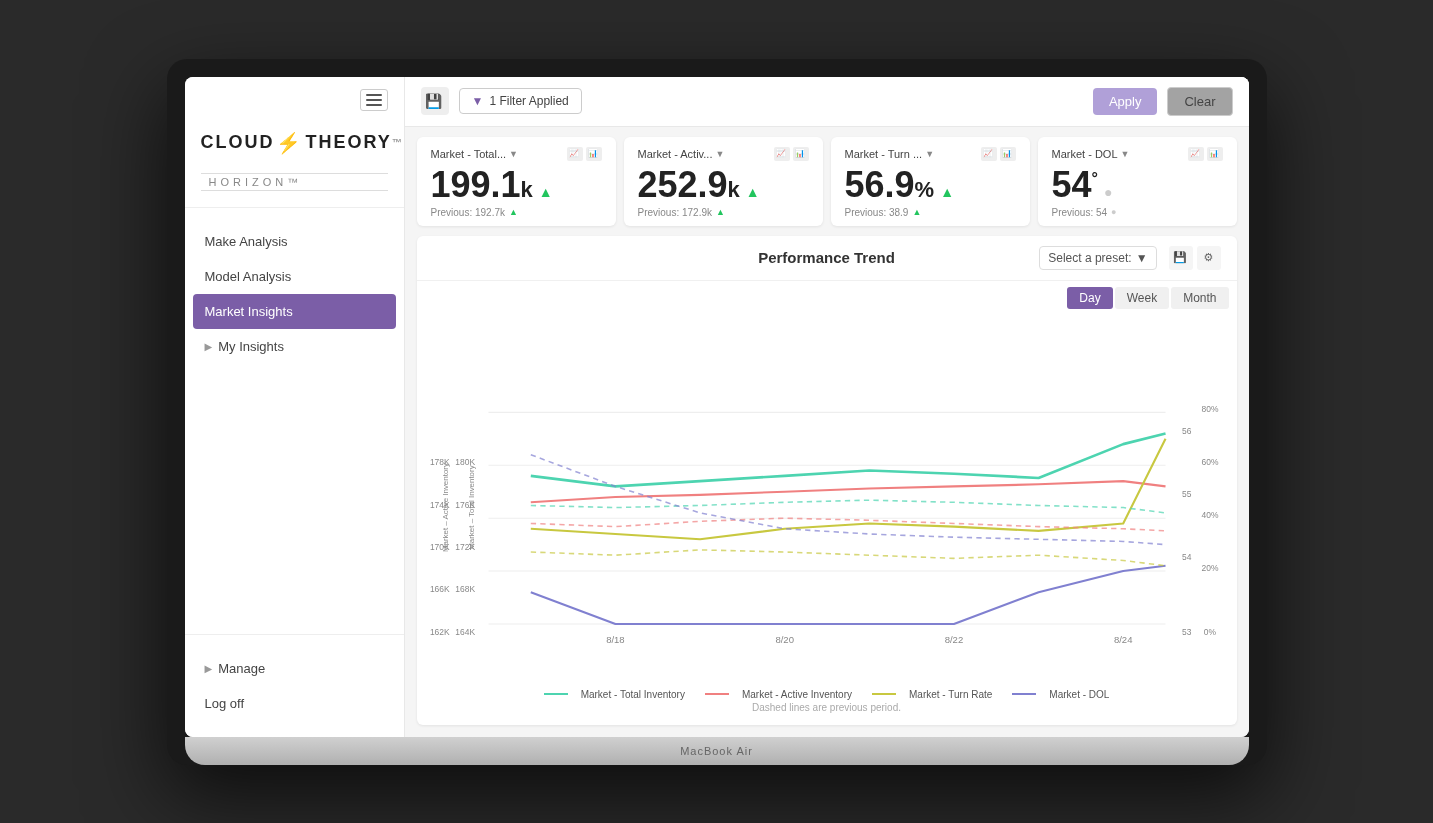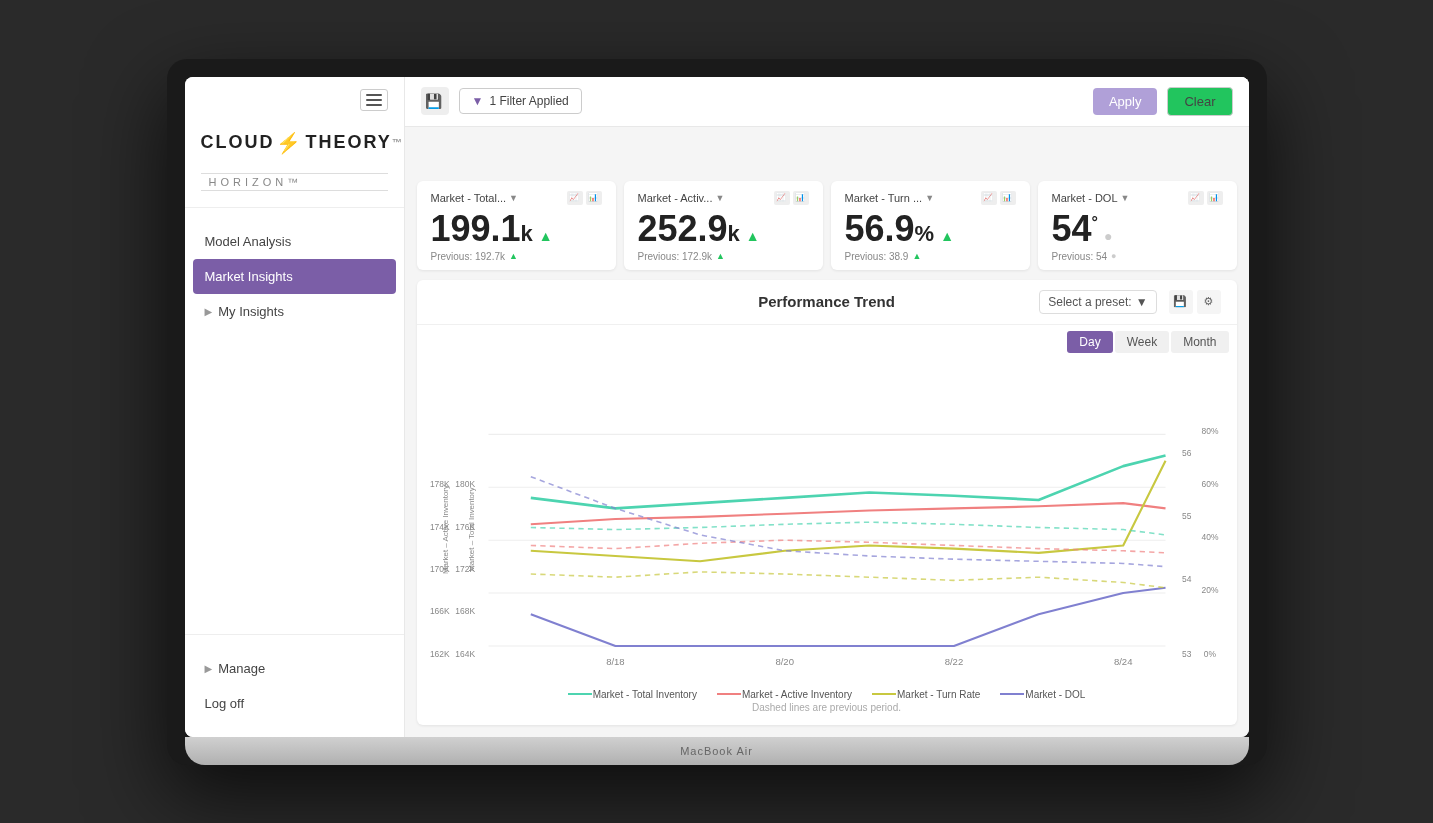--- a/index.html
+++ b/index.html
@@ -173,37 +173,36 @@
     .apply-btn {
       background: #b0a0d8;
       color: #fff;
       border: none;
       border-radius: 4px;
       padding: 6px 16px;
       font-size: 13px;
       cursor: pointer;
     }
     .clear-btn {
-      background: #22c55e;
+      background: #a3a3a3;
       color: #444;
       border: 1px solid #ccc;
       border-radius: 4px;
       padding: 6px 16px;
       font-size: 13px;
       cursor: pointer;
     }
 
     
     .kpi-row {
       display: grid;
       grid-template-columns: repeat(4, 1fr);
       gap: 8px;
       padding: 10px 12px;
       background: #f5f5f5;
-      margin-top: 44px;
     }
     .kpi-card {
       background: #fff;
       border-radius: 6px;
       padding: 10px 14px 8px;
       box-shadow: 0 1px 3px rgba(0,0,0,0.08);
     }
     .kpi-card-header {
       display: flex;
       align-items: center;
@@ -340,21 +339,21 @@
     .chart-legend {
       display: flex;
       justify-content: center;
       gap: 20px;
       padding: 6px 0 2px;
       flex-wrap: wrap;
     }
     .legend-item {
       display: flex;
       align-items: center;
-      gap: 1px;
+      gap: 13px;
       font-size: 10px;
       color: #555;
     }
     .legend-line {
       width: 24px;
       height: 2px;
     }
     .chart-note {
       text-align: center;
       font-size: 10px;
@@ -379,20 +378,21 @@
       <div class="logo-area">
         <div class="logo-main">
           <span>CLOUD</span>
           <span class="logo-bolt">⚡</span>
           <span>THEORY</span>
             <span style="font-size:10px;vertical-align:super;color:#999;">™</span>
         </div>
         <div class="logo-sub">HORIZON™</div>
       </div>
       <div class="nav-items">
+        <div class="nav-item">Make Analysis</div>
         <div class="nav-item">Model Analysis</div>
         <div class="nav-item active">Market Insights</div>
         <div class="nav-item">
           <span class="nav-item-chevron">▶</span>
           <span>My Insights</span>
         </div>
       </div>
       <div class="nav-bottom">
         <div class="nav-item">
           <span class="nav-item-chevron">▶</span>

